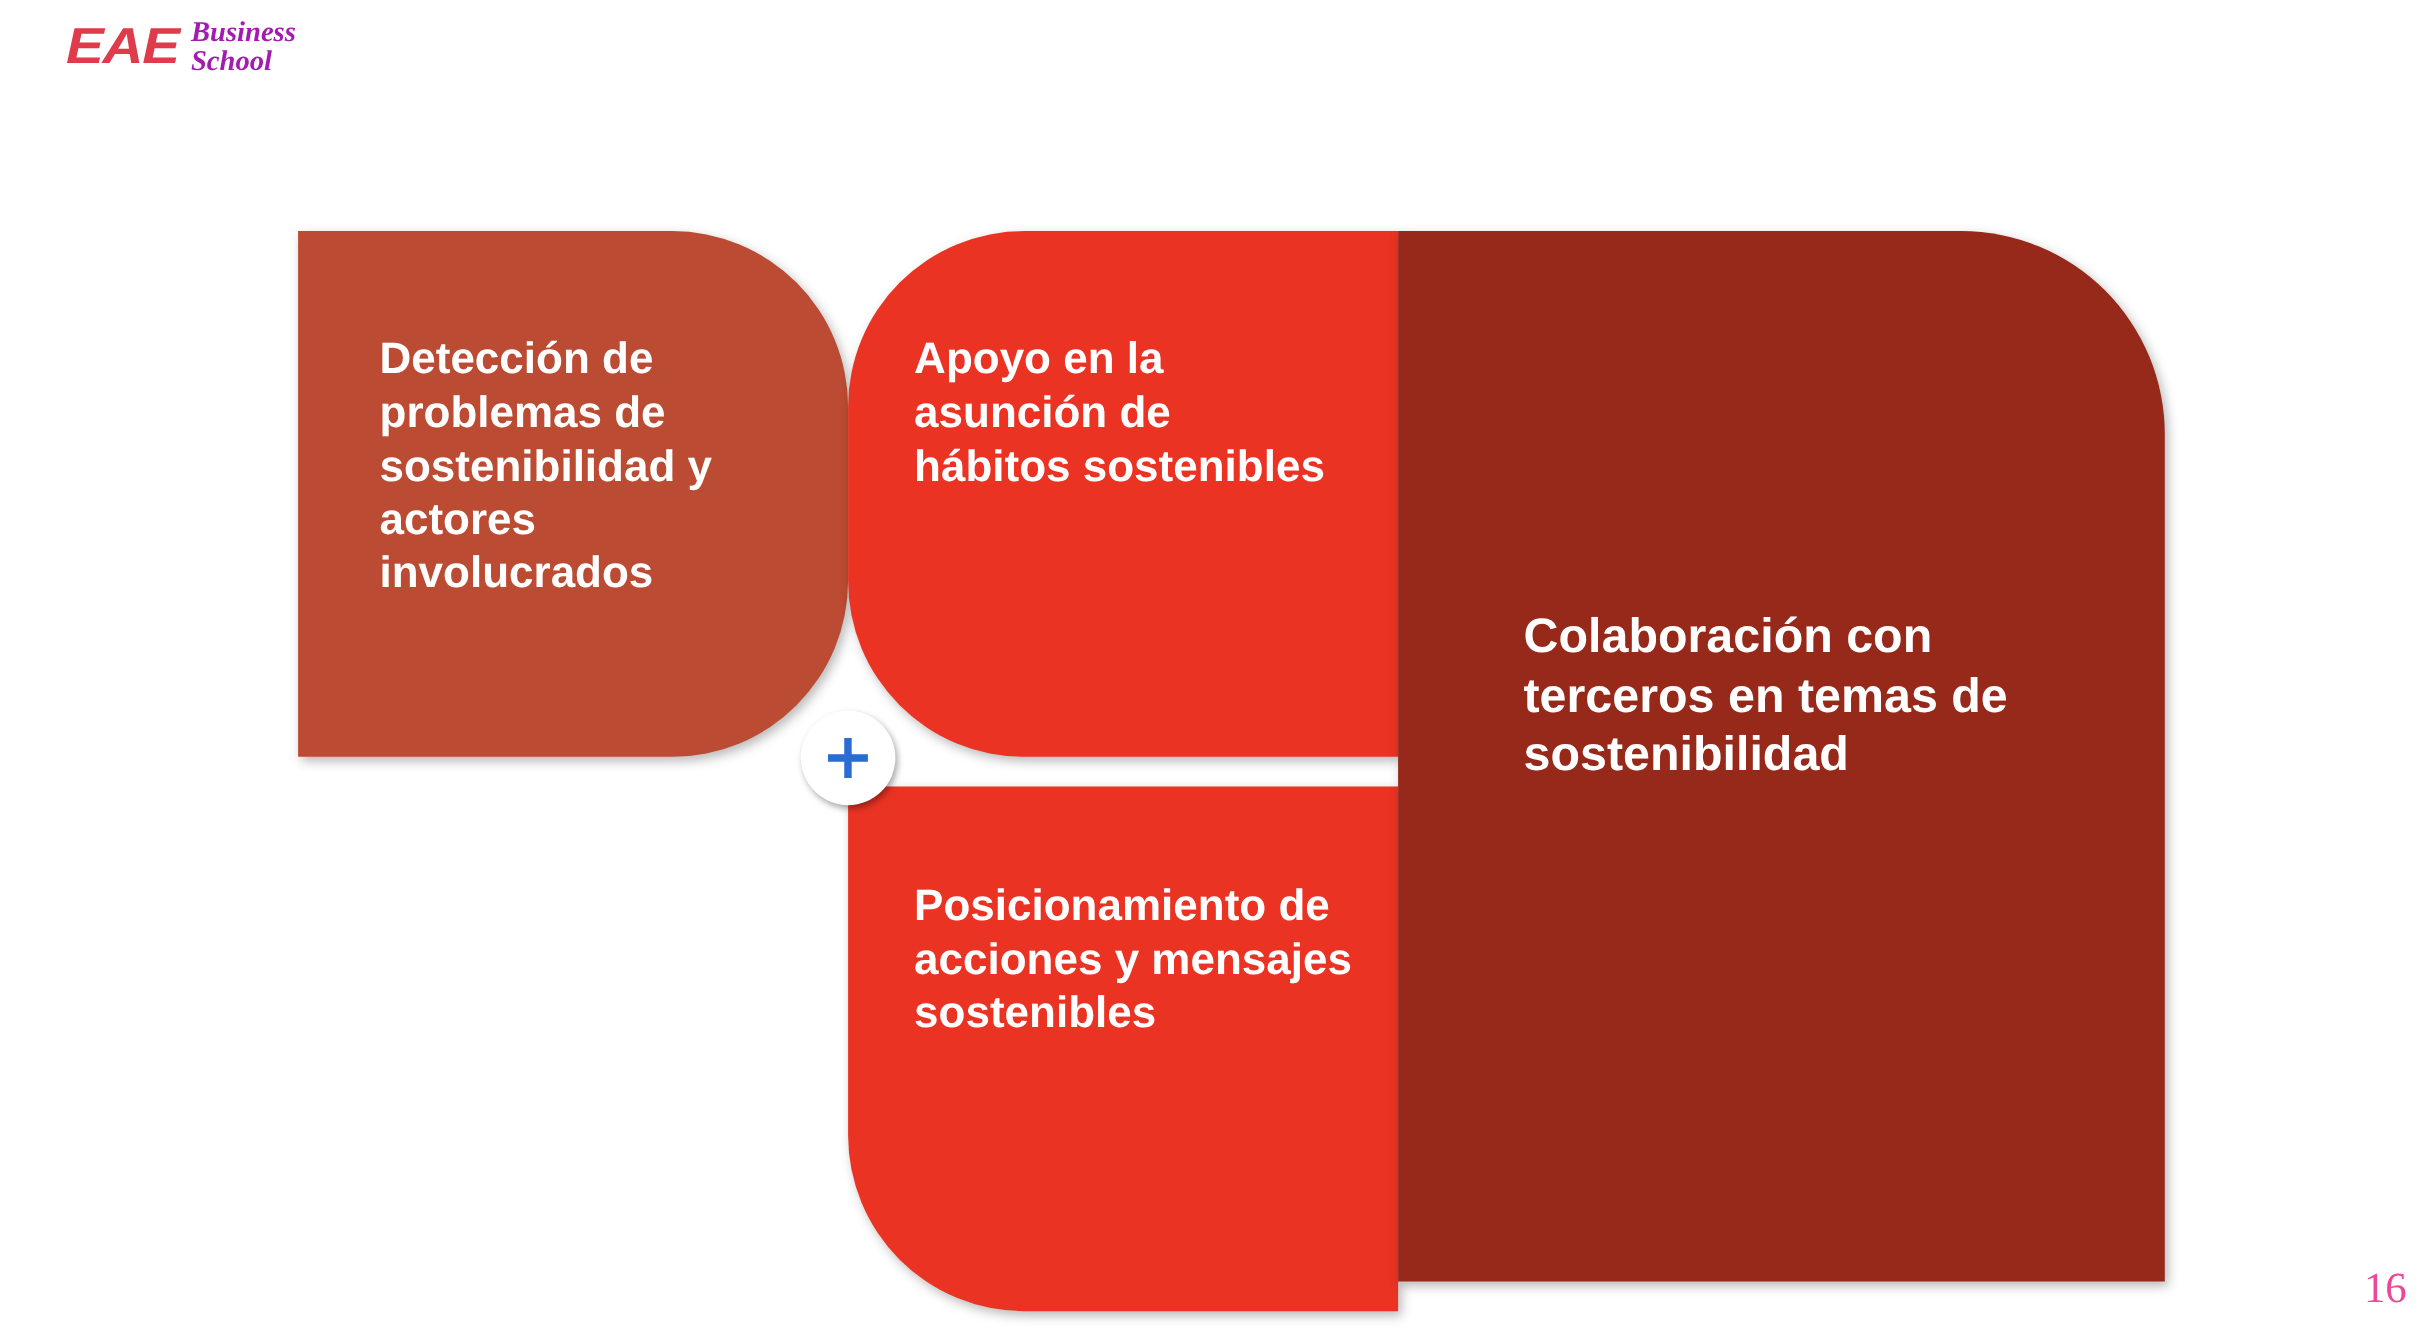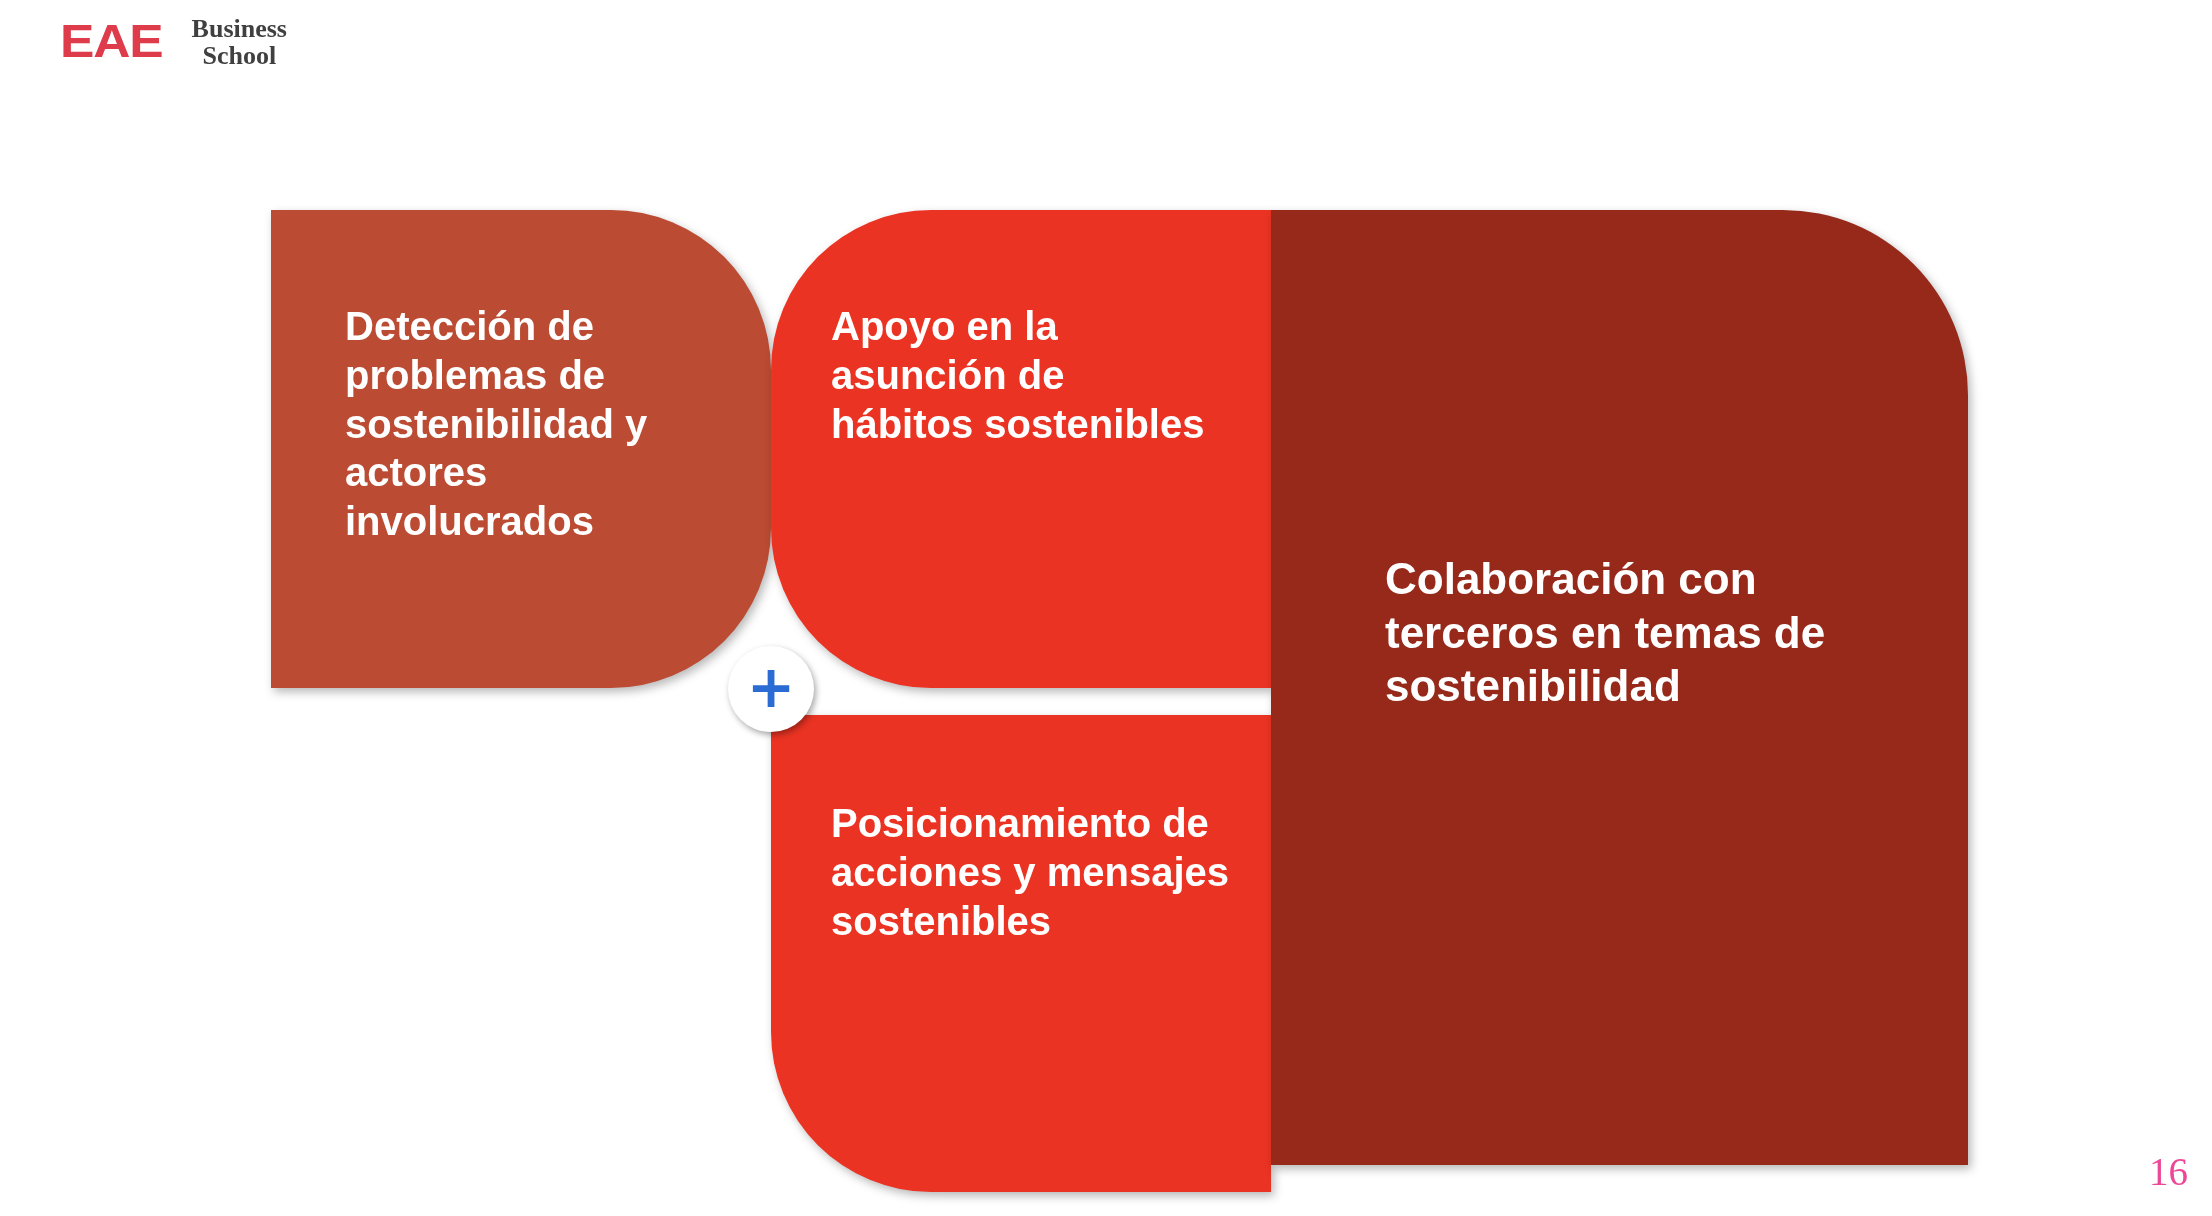--- a/index.html
+++ b/index.html
@@ -18,41 +18,41 @@
   }
 
   
   .logo {
     position: absolute;
     left: 60px;
     top: 14px;
     display: flex;
     align-items: flex-start;
     gap: 14px;
+    font-style: italic;
   }
   .logo-mark {
     font-family: "Liberation Sans", sans-serif;
     font-weight: bold;
     font-size: 46px;
     letter-spacing: -1px;
     line-height: 1;
     color: #DE3B4B;
     transform: scaleX(1.12);
     transform-origin: left center;
     padding-top: 4px;
   }
   .logo-words {
     font-family: "Liberation Serif", serif;
     font-weight: bold;
-    color: #404040;
+    color: #a21caf;
     font-size: 26px;
     line-height: 1.02;
     padding-top: 2px;
-    margin-left: 26px;
-    text-align: center;
+    margin-left: 8px;
   }
   .logo-words span { display: block; }
 
   
   .diagram {
     position: absolute;
     left: 0;
     top: 0;
     width: 2140px;
     height: 1216px;

